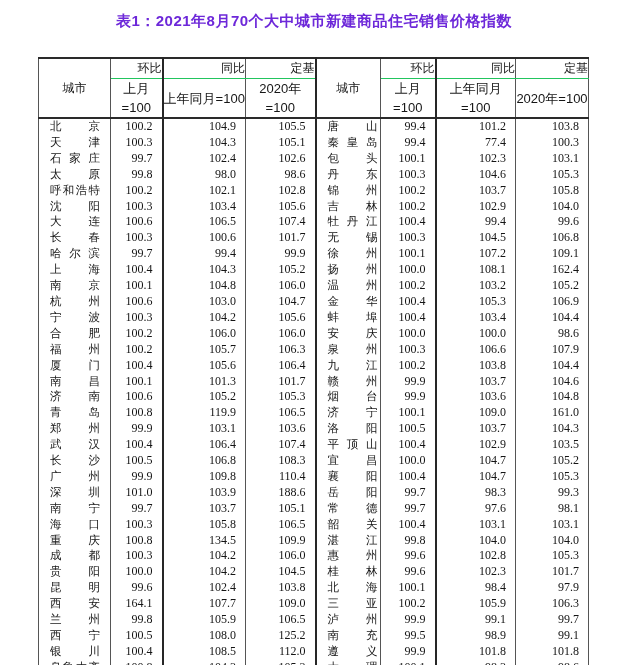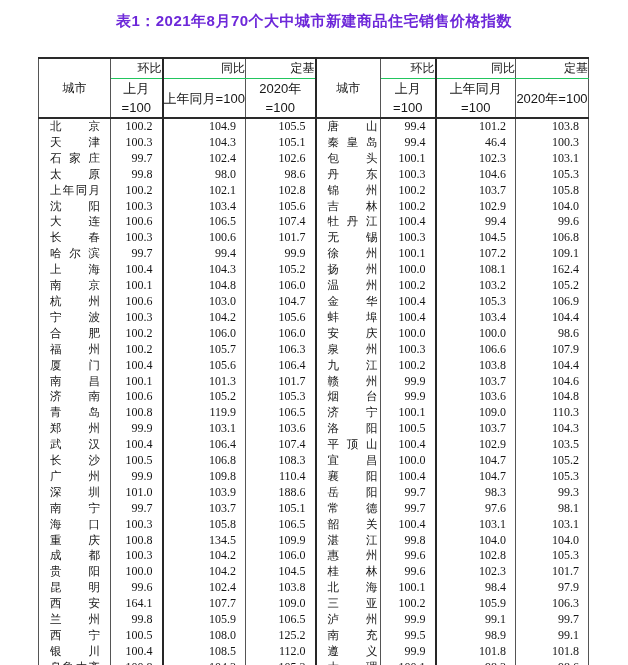--- a/index.html
+++ b/index.html
@@ -127,21 +127,21 @@
         <td class="num b-thin">101.2</td>
         <td class="num">103.8</td>
       </tr>
       <tr>
         <td class="city b-thin"><span class="cn">天津</span></td>
         <td class="num b-thick">100.3</td>
         <td class="num b-thin">104.3</td>
         <td class="num b-thick">105.1</td>
         <td class="city b-thin"><span class="cn">秦皇岛</span></td>
         <td class="num b-thick">99.4</td>
-        <td class="num b-thin">46.4</td>
+        <td class="num b-thin">77.4</td>
         <td class="num">100.3</td>
       </tr>
       <tr>
         <td class="city b-thin"><span class="cn">石家庄</span></td>
         <td class="num b-thick">99.7</td>
         <td class="num b-thin">102.4</td>
         <td class="num b-thick">102.6</td>
         <td class="city b-thin"><span class="cn">包头</span></td>
         <td class="num b-thick">100.1</td>
         <td class="num b-thin">102.3</td>
@@ -151,21 +151,21 @@
         <td class="city b-thin"><span class="cn">太原</span></td>
         <td class="num b-thick">99.8</td>
         <td class="num b-thin">98.0</td>
         <td class="num b-thick">98.6</td>
         <td class="city b-thin"><span class="cn">丹东</span></td>
         <td class="num b-thick">100.3</td>
         <td class="num b-thin">104.6</td>
         <td class="num">105.3</td>
       </tr>
       <tr>
-        <td class="city b-thin"><span class="cn">上年同月</span></td>
+        <td class="city b-thin"><span class="cn">呼和浩特</span></td>
         <td class="num b-thick">100.2</td>
         <td class="num b-thin">102.1</td>
         <td class="num b-thick">102.8</td>
         <td class="city b-thin"><span class="cn">锦州</span></td>
         <td class="num b-thick">100.2</td>
         <td class="num b-thin">103.7</td>
         <td class="num">105.8</td>
       </tr>
       <tr>
         <td class="city b-thin"><span class="cn">沈阳</span></td>
@@ -298,21 +298,21 @@
         <td class="num">104.8</td>
       </tr>
       <tr>
         <td class="city b-thin"><span class="cn">青岛</span></td>
         <td class="num b-thick">100.8</td>
         <td class="num b-thin">119.9</td>
         <td class="num b-thick">106.5</td>
         <td class="city b-thin"><span class="cn">济宁</span></td>
         <td class="num b-thick">100.1</td>
         <td class="num b-thin">109.0</td>
-        <td class="num">110.3</td>
+        <td class="num">161.0</td>
       </tr>
       <tr>
         <td class="city b-thin"><span class="cn">郑州</span></td>
         <td class="num b-thick">99.9</td>
         <td class="num b-thin">103.1</td>
         <td class="num b-thick">103.6</td>
         <td class="city b-thin"><span class="cn">洛阳</span></td>
         <td class="num b-thick">100.5</td>
         <td class="num b-thin">103.7</td>
         <td class="num">104.3</td>

